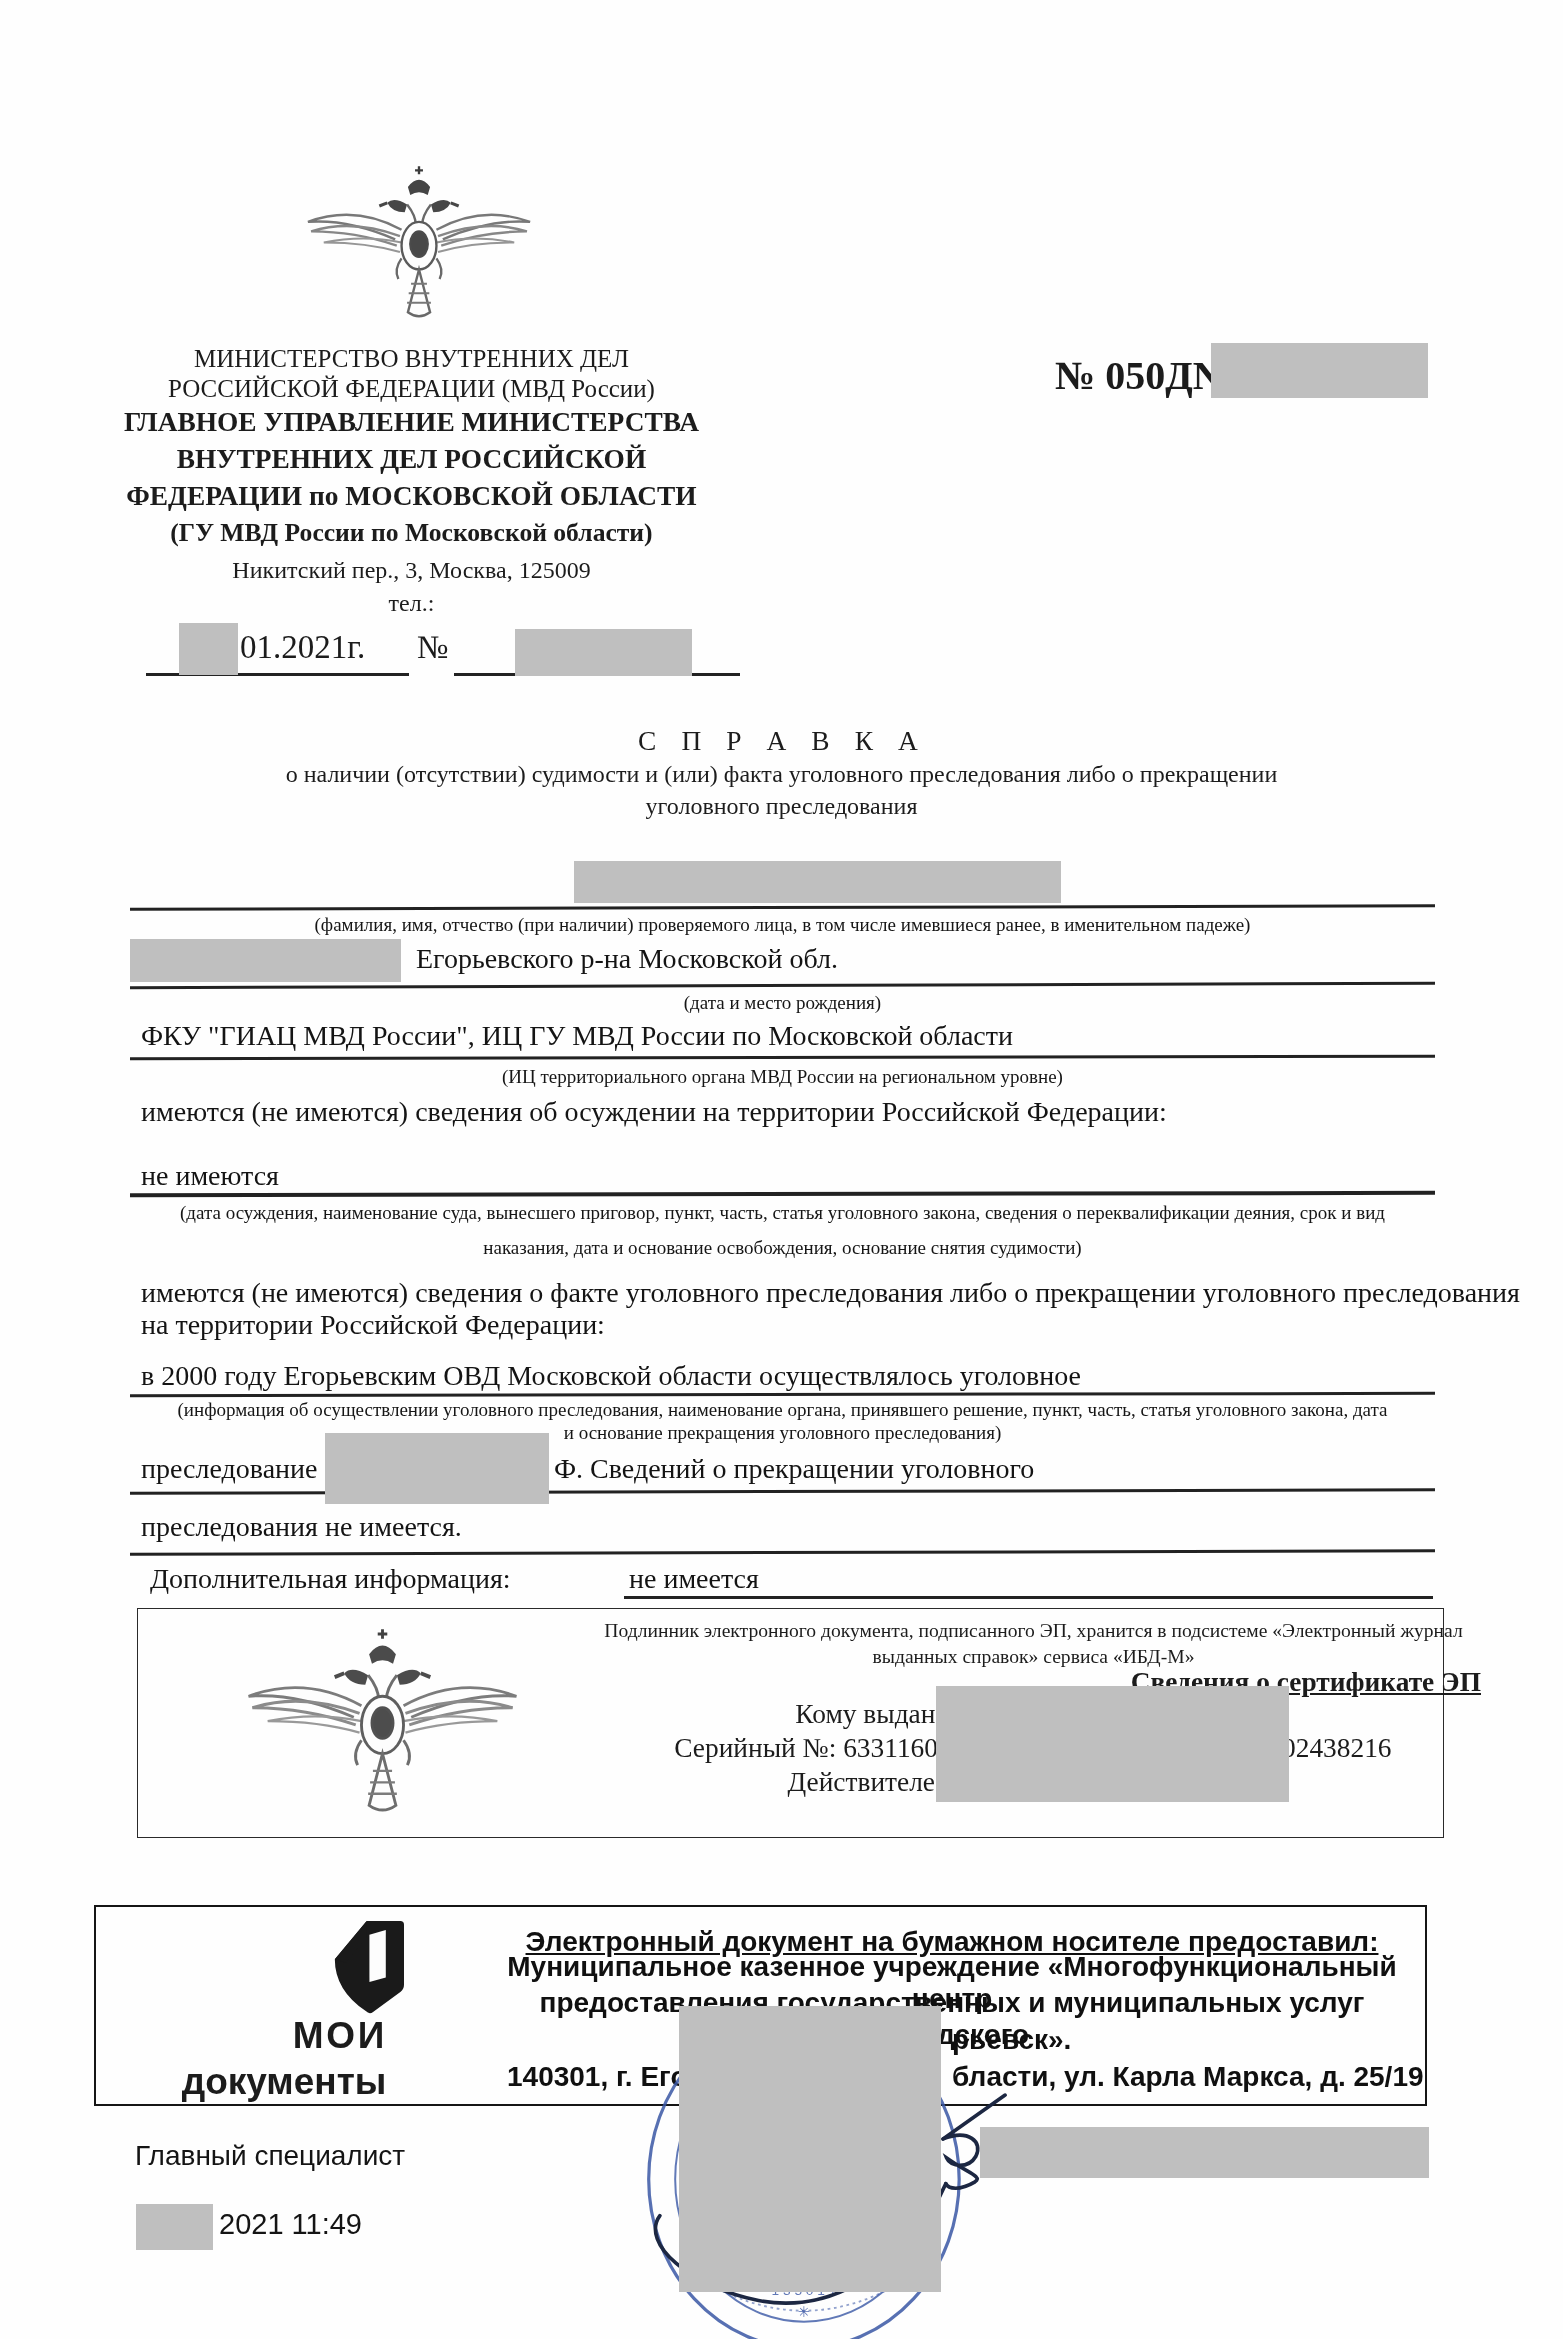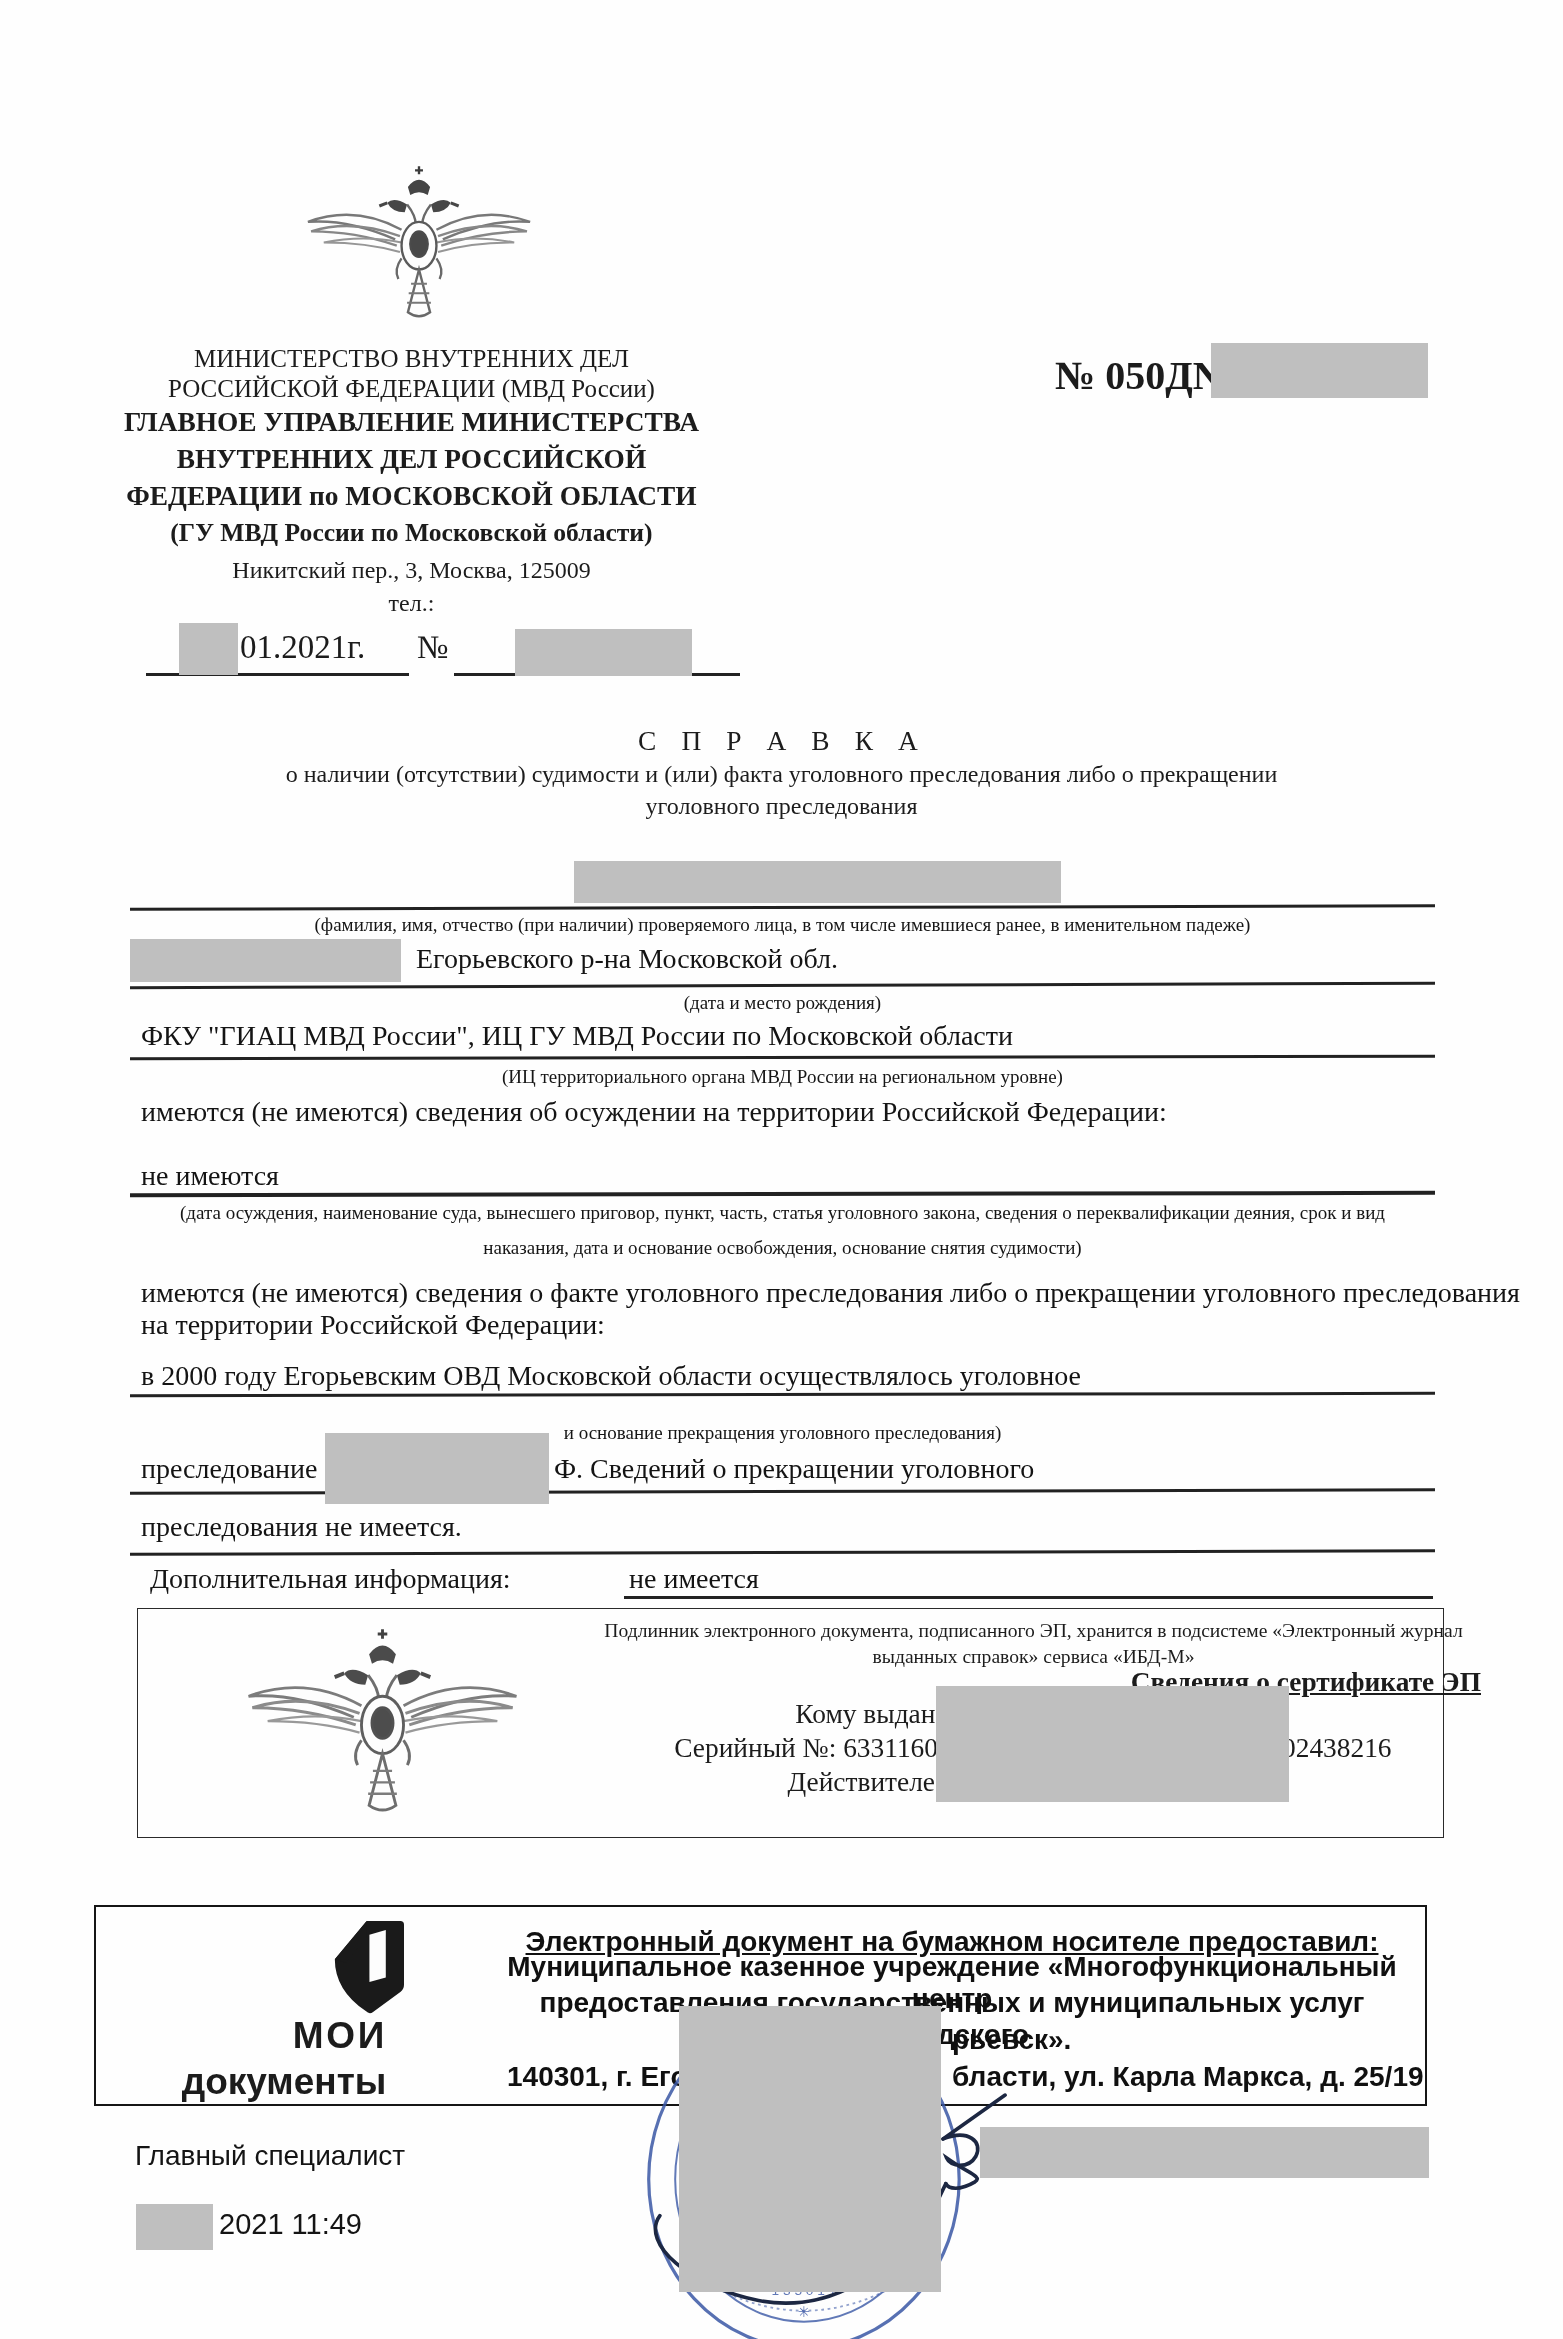--- a/index.html
+++ b/index.html
@@ -98,20 +98,21 @@
   <div class="abs body-t" style="left:141px;top:1096px;">имеются (не имеются) сведения об осуждении на территории Российской Федерации:</div>
   <div class="abs body-t" style="left:141px;top:1160px;">не имеются</div>
   <div class="hr" style="left:130px;top:1192px;width:1305px;height:3.7px;transform:rotate(-0.1deg);"></div>
   <div class="abs ctr cap" style="left:130px;top:1202px;width:1305px;">(дата осуждения, наименование суда, вынесшего приговор, пункт, часть, статья уголовного закона, сведения о переквалификации деяния, срок и вид</div>
   <div class="abs ctr cap" style="left:130px;top:1237px;width:1305px;">наказания, дата и основание освобождения, основание снятия судимости)</div>
 
   <div class="abs body-t" style="left:141px;top:1277px;">имеются (не имеются) сведения о факте уголовного преследования либо о прекращении уголовного преследования</div>
   <div class="abs body-t" style="left:141px;top:1309px;">на территории Российской Федерации:</div>
   <div class="abs body-t" style="left:141px;top:1360px;">в 2000 году Егорьевским ОВД Московской области осуществлялось уголовное</div>
   <div class="hr" style="left:130px;top:1393px;width:1305px;transform:rotate(-0.1deg);"></div>
+  <div class="abs ctr cap" style="left:130px;top:1399px;width:1305px;">(информация об осуществлении уголовного преследования, наименование органа, принявшего решение, пункт, часть, статья уголовного закона, дата</div>
   <div class="abs ctr cap" style="left:130px;top:1422px;width:1305px;">и основание прекращения уголовного преследования)</div>
 
   <div class="abs body-t" style="left:141px;top:1453px;">преследование г</div>
   <div class="redact" style="left:325px;top:1433px;width:224px;height:71px;"></div>
   <div class="abs body-t" style="left:554px;top:1453px;">Ф. Сведений о прекращении уголовного</div>
   <div class="hr" style="left:130px;top:1490px;width:1305px;transform:rotate(-0.15deg);"></div>
   <div class="abs body-t" style="left:141px;top:1511px;">преследования не имеется.</div>
   <div class="hr" style="left:130px;top:1551px;width:1305px;transform:rotate(-0.15deg);"></div>
 
   <div class="abs body-t" style="left:150px;top:1563px;">Дополнительная информация:</div>

